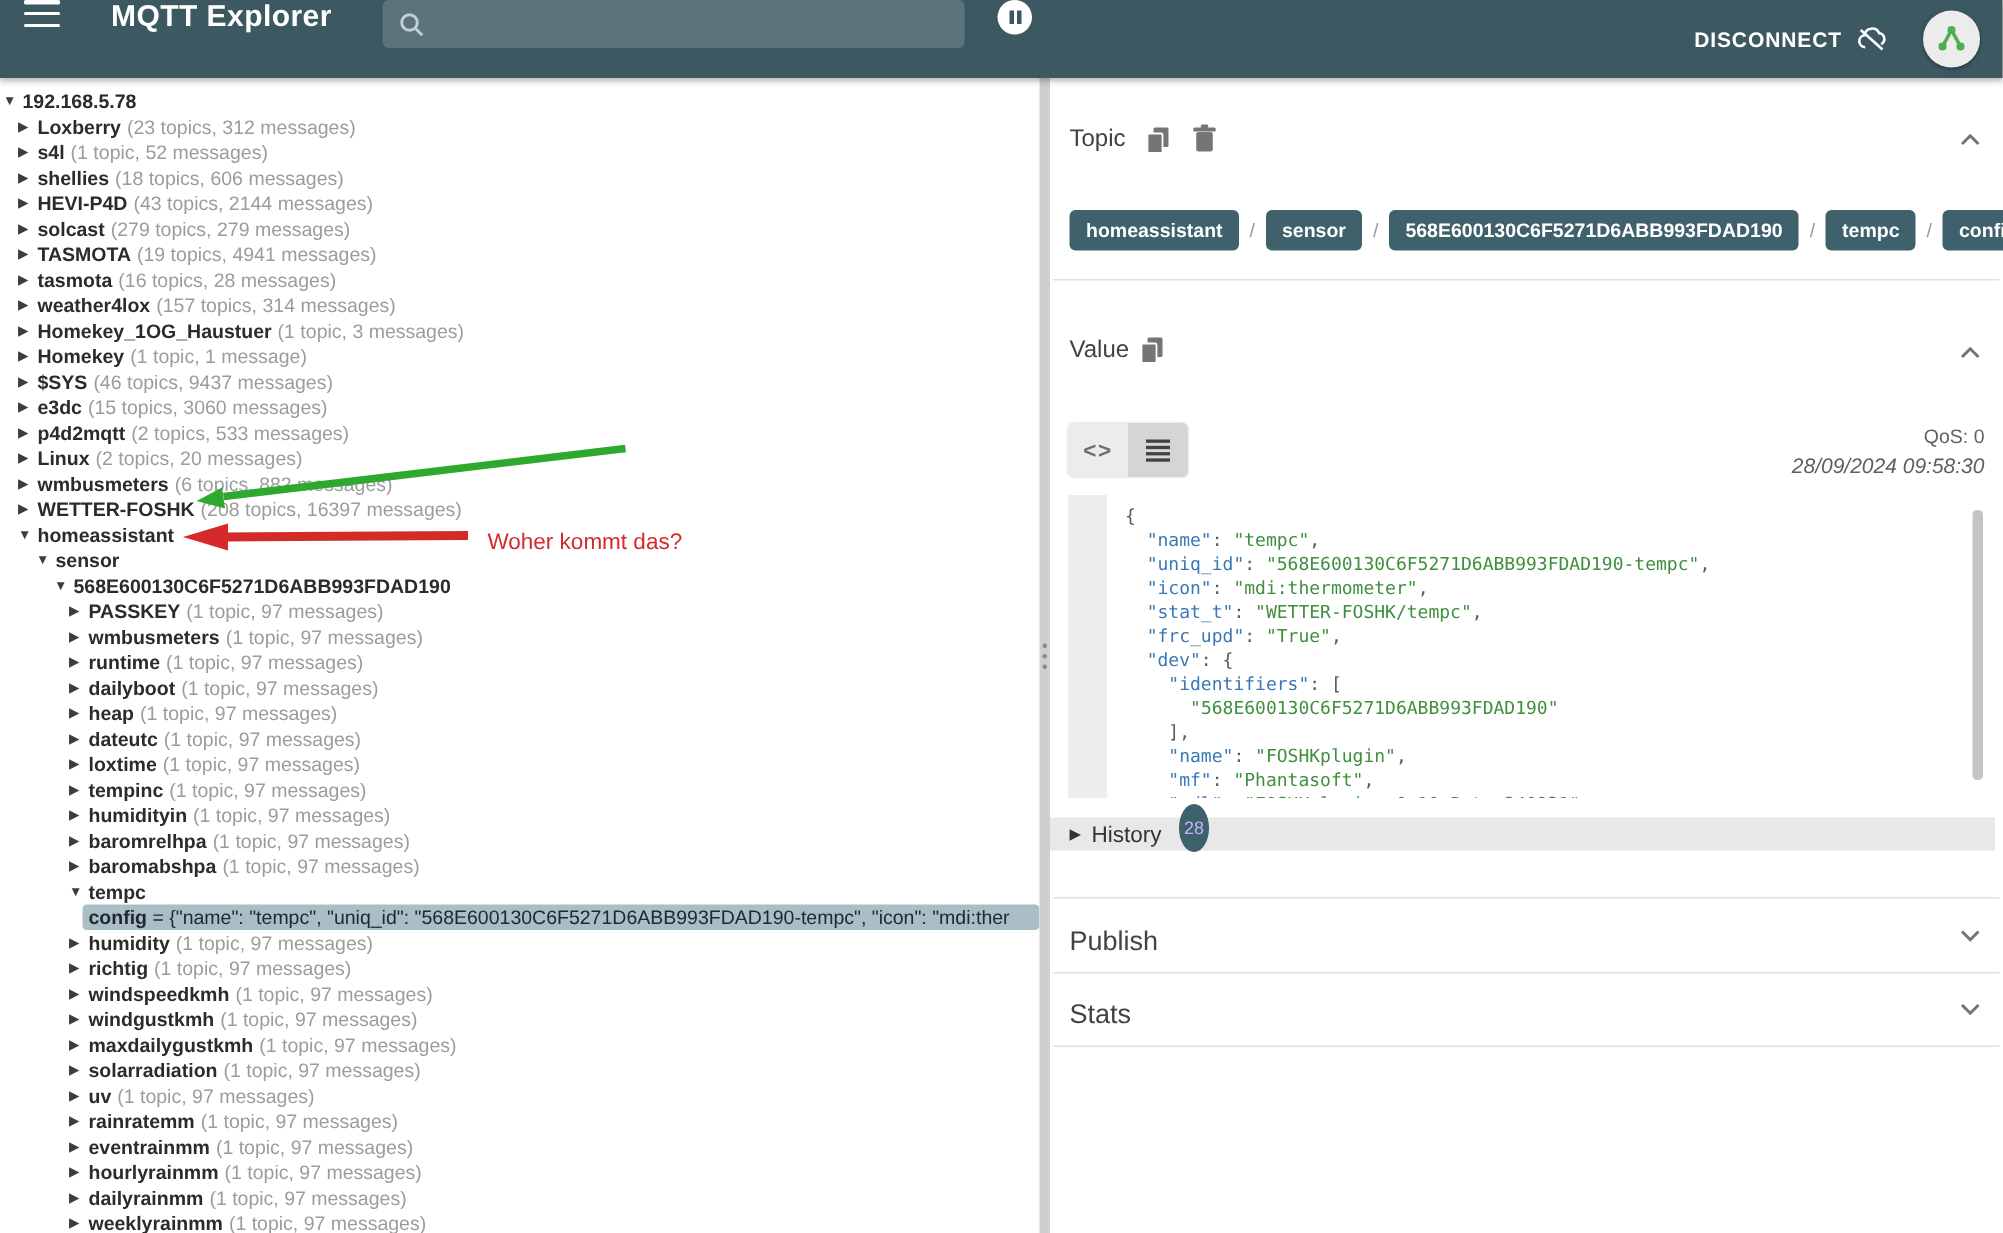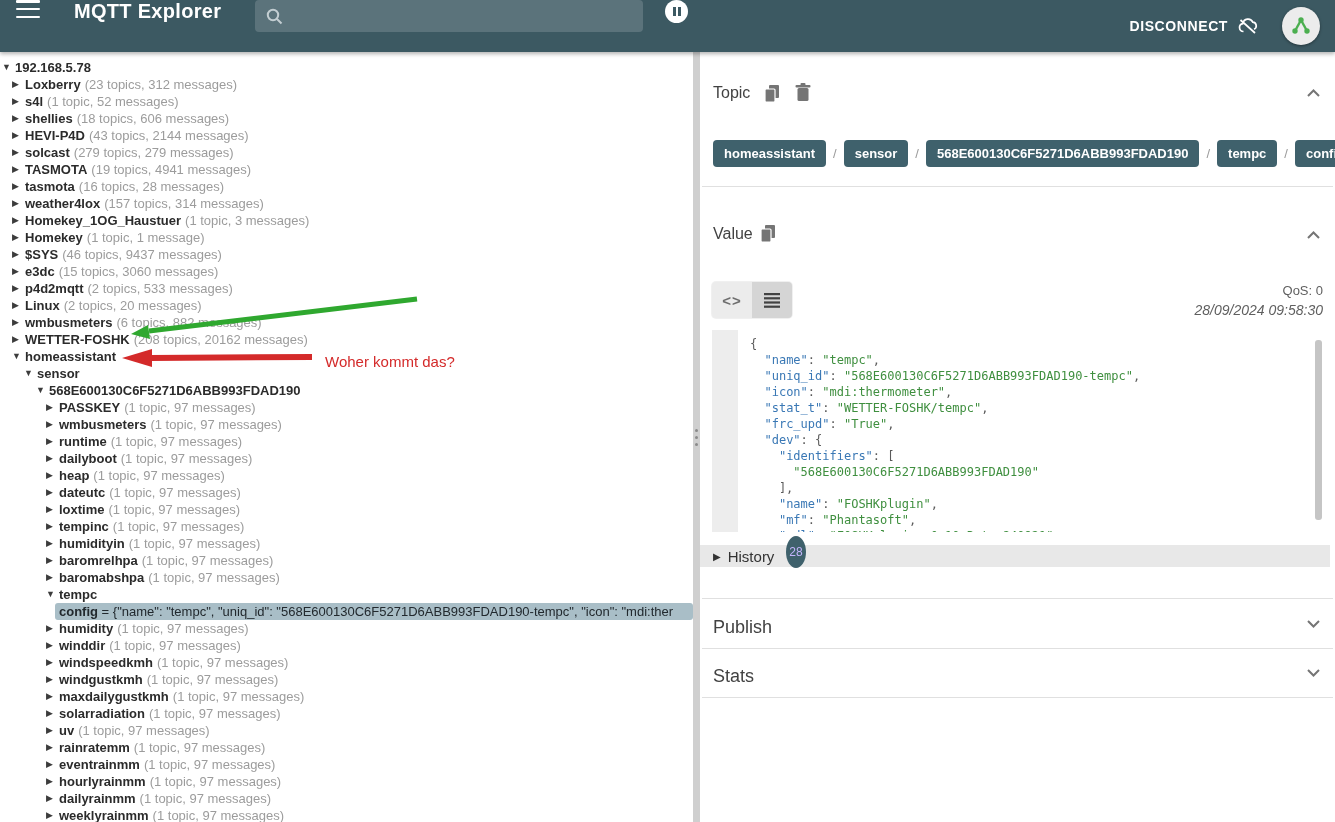--- a/index.html
+++ b/index.html
@@ -198,21 +198,21 @@
         <span class="tcount">(2 topics, 20 messages)</span>
       </div>
       <div class="trow" style="padding-left: 12px;">
         <span class="tri">▶</span>
         <span class="tname">wmbusmeters</span>
         <span class="tcount">(6 topics, 882 messages)</span>
       </div>
       <div class="trow" style="padding-left: 12px;">
         <span class="tri">▶</span>
         <span class="tname">WETTER-FOSHK</span>
-        <span class="tcount">(208 topics, 20162 messages)</span>
+        <span class="tcount">(208 topics, 16397 messages)</span>
       </div>
       <div class="trow" style="padding-left: 12px;">
         <span class="tri">▼</span>
         <span class="tname">homeassistant</span>
       </div>
       <div class="trow" style="padding-left: 24px;">
         <span class="tri">▼</span>
         <span class="tname">sensor</span>
       </div>
       <div class="trow" style="padding-left: 36px;">
@@ -281,21 +281,21 @@
       <div class="trow" style="padding-left: 55px;">
         <span class="vhl"><b>config</b> = {"name": "tempc", "uniq_id": "568E600130C6F5271D6ABB993FDAD190-tempc", "icon": "mdi:ther</span>
       </div>
       <div class="trow" style="padding-left: 46px;">
         <span class="tri">▶</span>
         <span class="tname">humidity</span>
         <span class="tcount">(1 topic, 97 messages)</span>
       </div>
       <div class="trow" style="padding-left: 46px;">
         <span class="tri">▶</span>
-        <span class="tname">winddir</span>
+        <span class="tname">richtig</span>
         <span class="tcount">(1 topic, 97 messages)</span>
       </div>
       <div class="trow" style="padding-left: 46px;">
         <span class="tri">▶</span>
         <span class="tname">windspeedkmh</span>
         <span class="tcount">(1 topic, 97 messages)</span>
       </div>
       <div class="trow" style="padding-left: 46px;">
         <span class="tri">▶</span>
         <span class="tname">windgustkmh</span>

